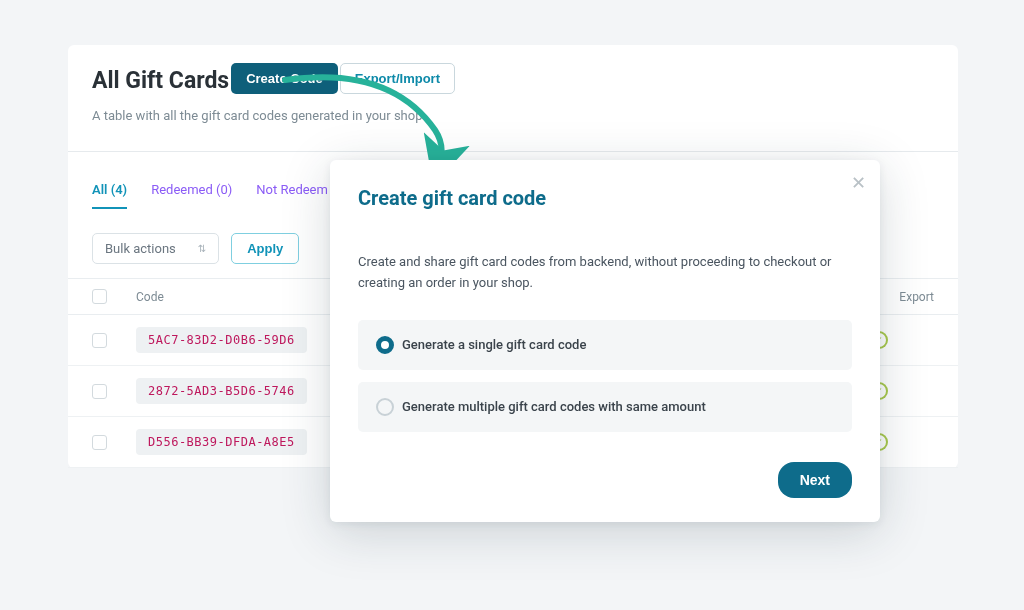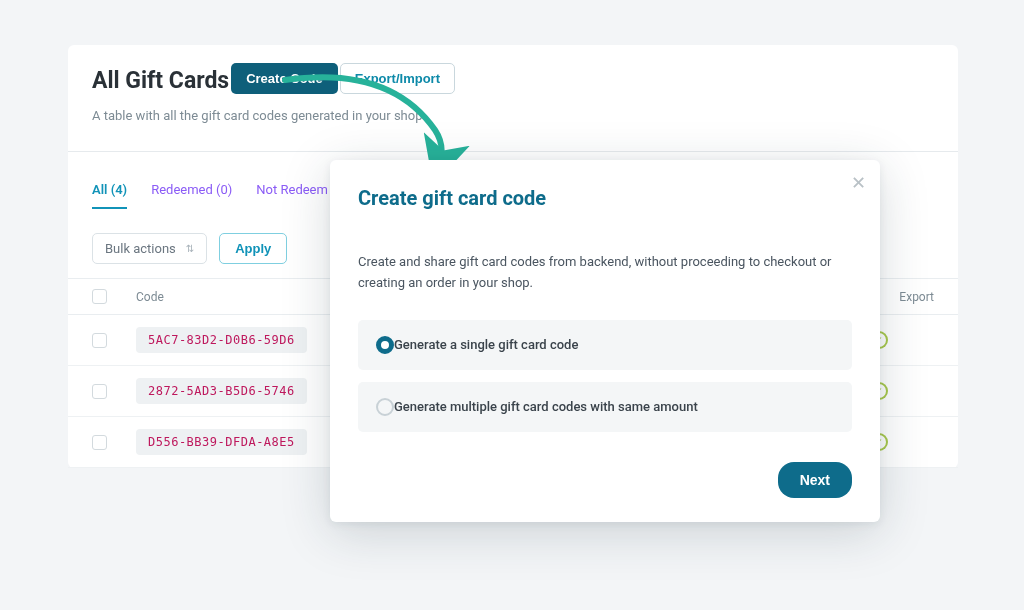--- a/index.html
+++ b/index.html
@@ -76,21 +76,21 @@
     }
     .toolbar {
       display: flex;
       align-items: center;
       gap: 12px;
       padding: 24px 24px 14px;
     }
     .bulk-select {
       display: flex;
       align-items: center;
-      gap: 10px;
+      gap: 22px;
       font-size: 13px;
       color: #6b7680;
       padding: 7px 12px;
       border: 1px solid #dbe2e6;
       border-radius: 5px;
       cursor: pointer;
     }
     .sort-icon {
       font-size: 10px;
       color: #a7b1b9;
@@ -185,21 +185,21 @@
     }
     .modal-desc {
       font-size: 13px;
       color: #4a5560;
       line-height: 1.6;
       margin-bottom: 26px;
     }
     .option {
       display: flex;
       align-items: center;
-      gap: 0;
+      gap: 8px;
       background: #f4f6f7;
       border-radius: 5px;
       padding: 16px 18px;
       margin-bottom: 12px;
       cursor: pointer;
     }
     .radio {
       width: 18px; height: 18px;
       border-radius: 50%;
       border: 2px solid #c8d1d6;

